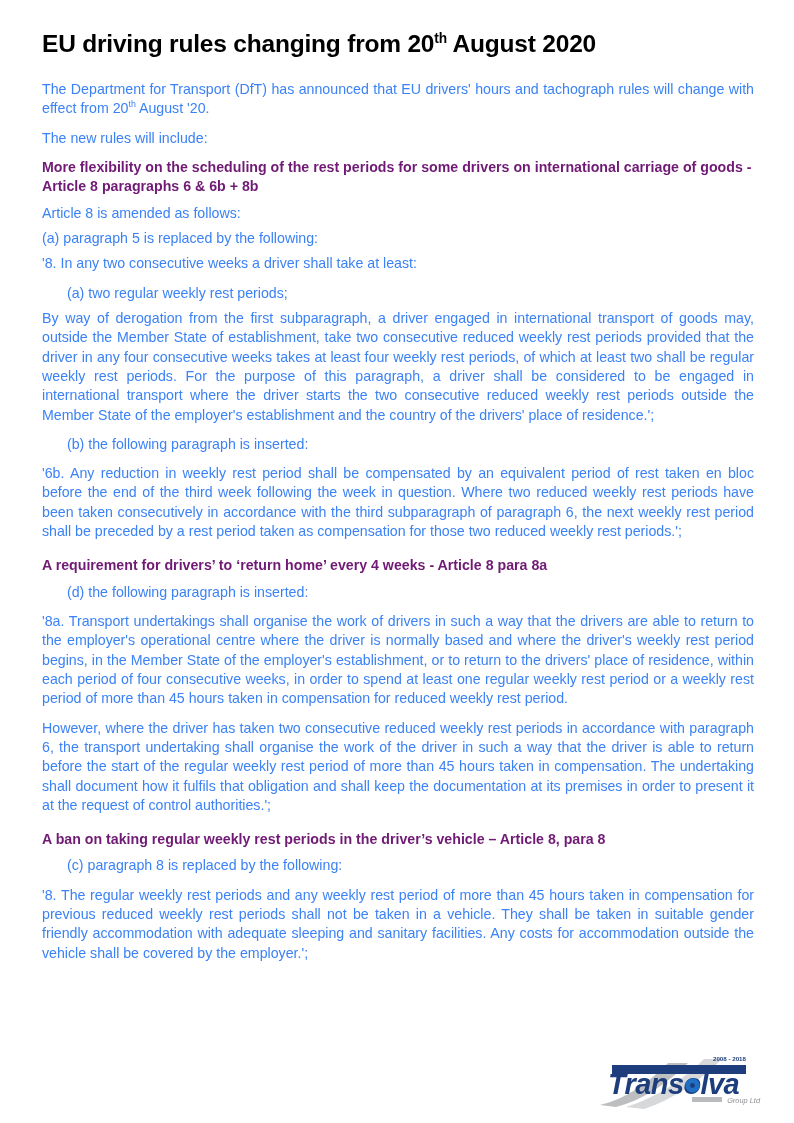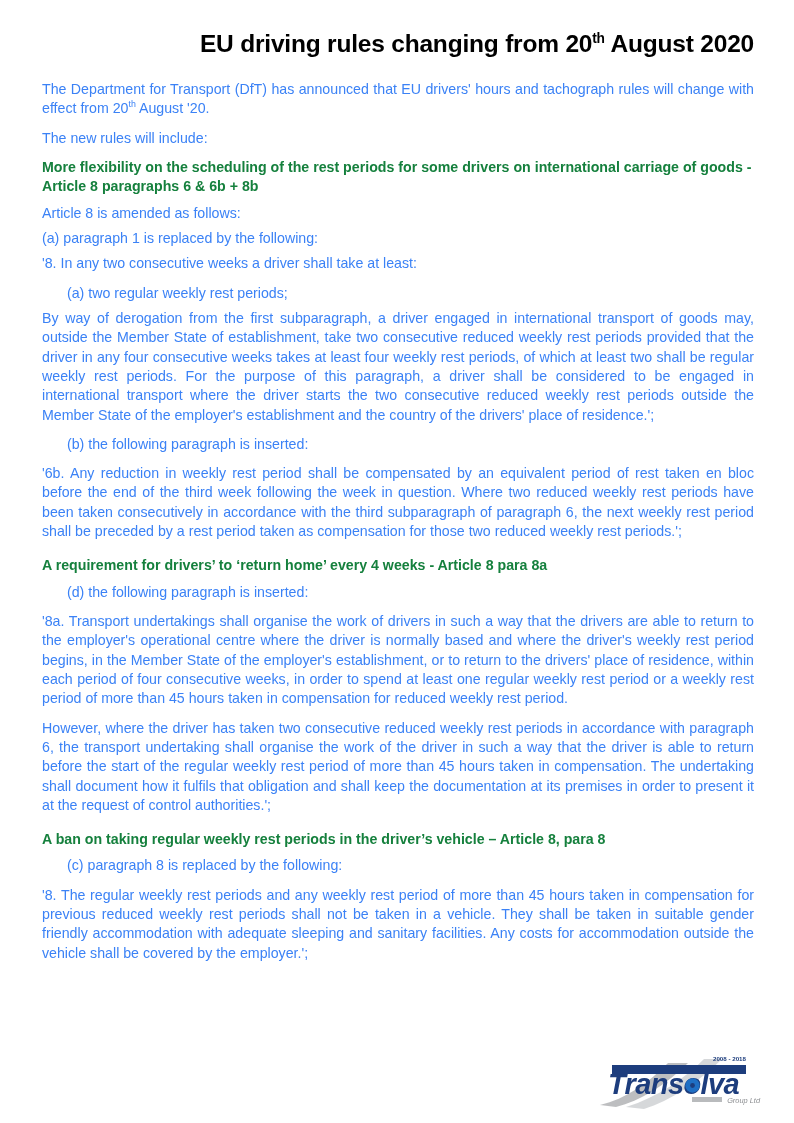--- a/index.html
+++ b/index.html
@@ -13,21 +13,21 @@
   .page {
     position: relative;
     width: 794px;
     height: 1123px;
     background: #ffffff;
     box-sizing: border-box;
     padding: 22px 40px 0 42px;
     overflow: hidden;
   }
   .doc-title {
-    text-align: right;
+    text-align: left;
     font-size: 24.5px;
     font-weight: bold;
     color: #000000;
     letter-spacing: -0.2px;
     margin: 8px 0 22px 0;
     line-height: 1.15;
     white-space: nowrap;
   }
   .doc-title sup {
     font-size: 0.56em;
@@ -40,21 +40,21 @@
     line-height: 1.36;
     color: #3b82f6;
     text-align: justify;
     text-justify: inter-word;
   }
   p.heading {
     margin: 0 0 7px 0;
     font-size: 14.2px;
     line-height: 1.36;
     font-weight: bold;
-    color: #15803d;
+    color: #701a75;
     text-align: left;
   }
   p.indent {
     margin-left: 25px;
   }
   p.tight {
     margin-bottom: 6px;
   }
   p.gap-lg {
     margin-bottom: 15px;
@@ -78,21 +78,21 @@
 
 <div class="page">
 
   <h1 class="doc-title"><span>EU driving rules changing from 20</span><sup>th</sup><span> August 2020</span></h1>
 
   <div id="body-content">
       <p class="para">The Department for Transport (DfT) has announced that EU drivers' hours and tachograph rules will change with effect from 20<sup style="font-size:.62em;vertical-align:super;line-height:0">th</sup> August '20.</p>
       <p class="para">The new rules will include:</p>
       <p class="heading">More flexibility on the scheduling of the rest periods for some drivers on international carriage of goods - Article 8 paragraphs 6 &amp; 6b + 8b</p>
       <p class="para tight">Article 8 is amended as follows:</p>
-      <p class="para tight">(a) paragraph 1 is replaced by the following:</p>
+      <p class="para tight">(a) paragraph 5 is replaced by the following:</p>
       <p class="para">'8. In any two consecutive weeks a driver shall take at least:</p>
       <p class="para indent tight">(a) two regular weekly rest periods;</p>
       <p class="para">By way of derogation from the first subparagraph, a driver engaged in international transport of goods may, outside the Member State of establishment, take two consecutive reduced weekly rest periods provided that the driver in any four consecutive weeks takes at least four weekly rest periods, of which at least two shall be regular weekly rest periods. For the purpose of this paragraph, a driver shall be considered to be engaged in international transport where the driver starts the two consecutive reduced weekly rest periods outside the Member State of the employer's establishment and the country of the drivers' place of residence.';</p>
       <p class="para indent">(b) the following paragraph is inserted:</p>
       <p class="para gap-lg">'6b. Any reduction in weekly rest period shall be compensated by an equivalent period of rest taken en bloc before the end of the third week following the week in question. Where two reduced weekly rest periods have been taken consecutively in accordance with the third subparagraph of paragraph 6, the next weekly rest period shall be preceded by a rest period taken as compensation for those two reduced weekly rest periods.';</p>
       <p class="heading">A requirement for drivers’ to ‘return home’ every 4 weeks -  Article 8 para 8a</p>
       <p class="para indent">(d) the following paragraph is inserted:</p>
       <p class="para">'8a. Transport undertakings shall organise the work of drivers in such a way that the drivers are able to return to the employer's operational centre where the driver is normally based and where the driver's weekly rest period begins, in the Member State of the employer's establishment, or to return to the drivers' place of residence, within each period of four consecutive weeks, in order to spend at least one regular weekly rest period or a weekly rest period of more than 45 hours taken in compensation for reduced weekly rest period.</p>
       <p class="para gap-lg">However, where the driver has taken two consecutive reduced weekly rest periods in accordance with paragraph 6, the transport undertaking shall organise the work of the driver in such a way that the driver is able to return before the start of the regular weekly rest period of more than 45 hours taken in compensation. The undertaking shall document how it fulfils that obligation and shall keep the documentation at its premises in order to present it at the request of control authorities.';</p>
       <p class="heading">A ban on taking regular weekly rest periods in the driver’s vehicle – Article 8, para 8</p>

